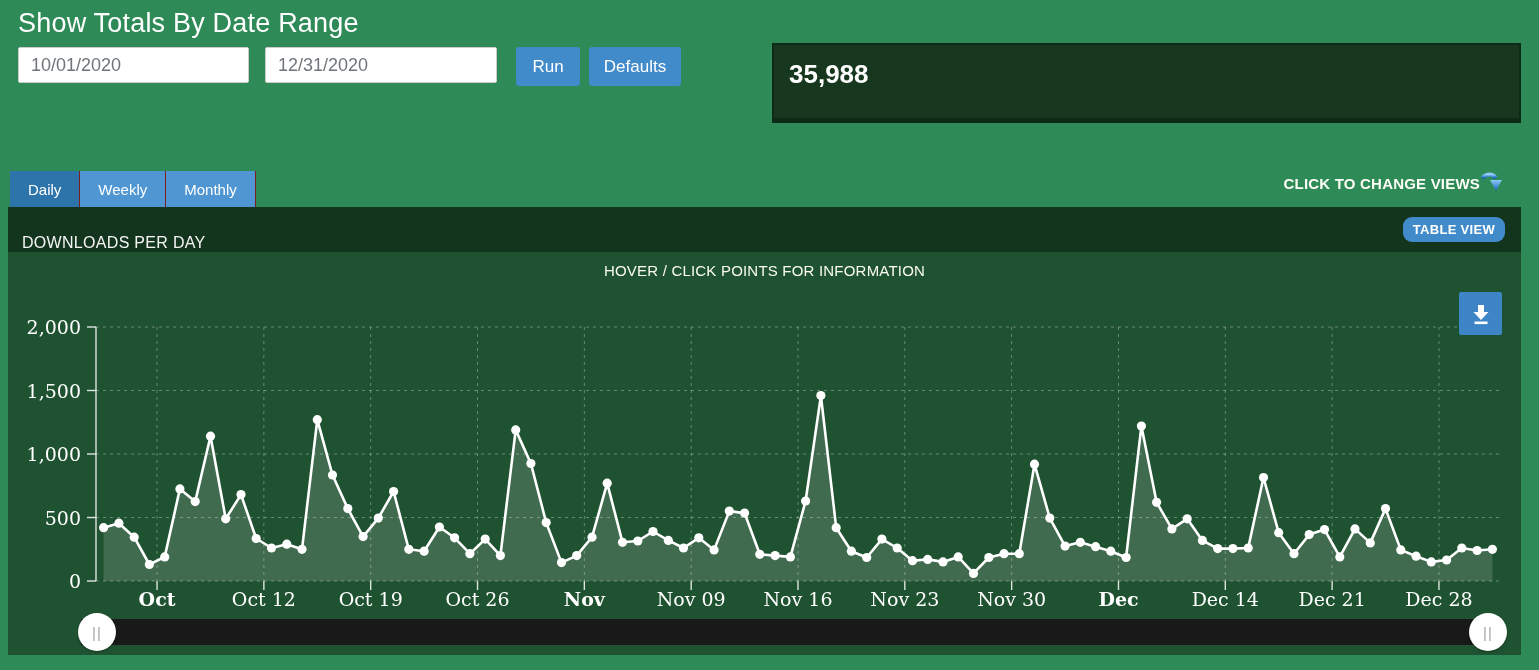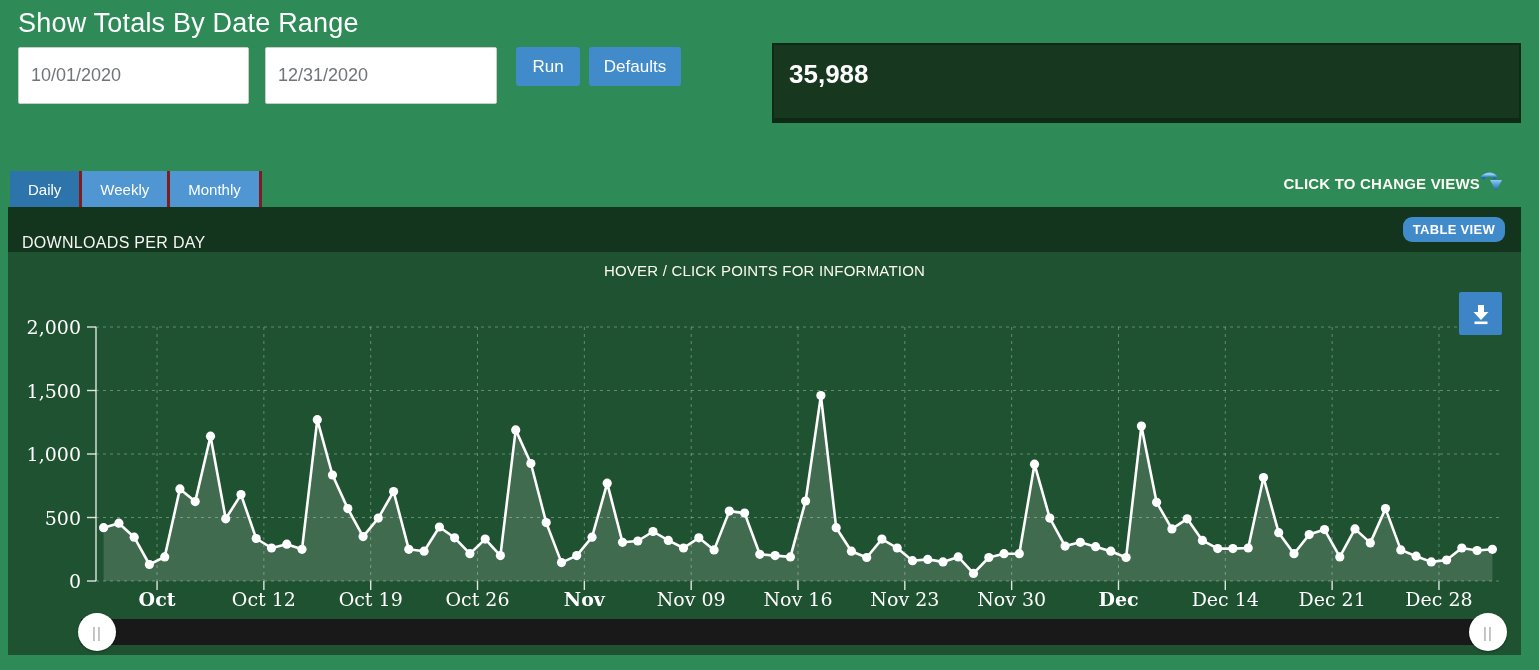--- a/index.html
+++ b/index.html
@@ -8,21 +8,21 @@
     position:relative;
     background:#2e8b57;
     font-family:"Liberation Sans", sans-serif;
     color:#fff;
   }
   .page-title {
     position:absolute; left:18px; top:8px;
     font-size:27px; font-weight:400; letter-spacing:.2px; color:#fff;
   }
   .date-input {
-    position:absolute; top:47px; height:57px;
+    position:absolute; top:47px; height:36px;
     border:1px solid #ccc; border-radius:2px; background:#fff;
     color:#6f757a; font-size:18px; padding:0 12px;
     font-family:"Liberation Sans", sans-serif;
   }
   #start-date { left:18px;  width:231px; }
   #end-date   { left:265px; width:232px; }
   .btn {
     position:absolute; top:47px; height:39px;
     background:#428bca; color:#fff; border:none; border-radius:3px;
     font-size:17px; font-family:"Liberation Sans", sans-serif; cursor:pointer;
@@ -35,21 +35,21 @@
     border:2px solid #0d2a17; border-bottom-width:5px;
     padding:11px 15px 0 15px;
   }
   .summary-label { font-size:15px; letter-spacing:.3px; color:#f2f2f2; }
   .summary-value { font-size:26px; font-weight:600; margin-top:3px; color:#fff; }
 
   .tabs { position:absolute; left:10px; top:171px; height:36px; display:flex; }
   .tab {
     height:36px; padding:0 18px; display:flex; align-items:center;
     background:#4f96d2; color:#fff; font-size:15px; cursor:pointer;
-    border-right:3px solid #7f1d1d;
+    border-right:1px solid #7f1d1d;
   }
   .tab.active { background:#2d74ab; }
 
   .change-views {
     position:absolute; right:37px; top:172px; height:22px;
     display:flex; align-items:center; 
     font-size:15px; font-weight:700; letter-spacing:.2px; color:#fdfdf5;
   }
 
   .panel {

